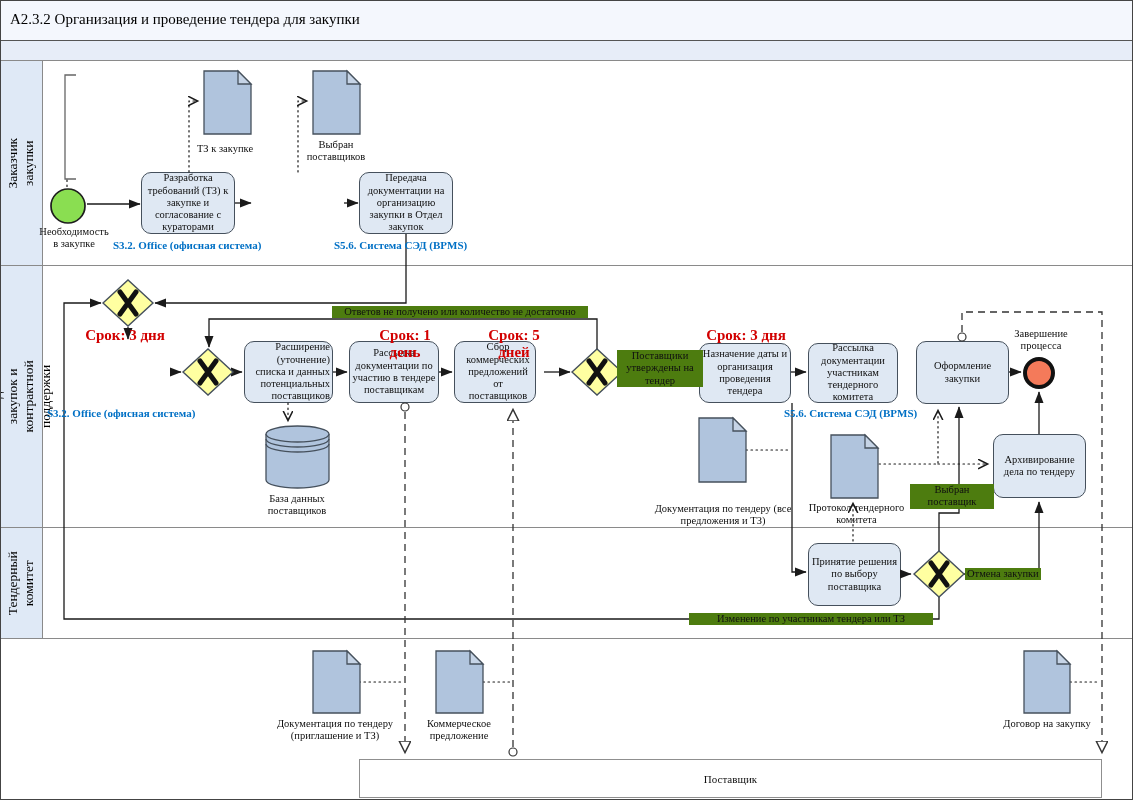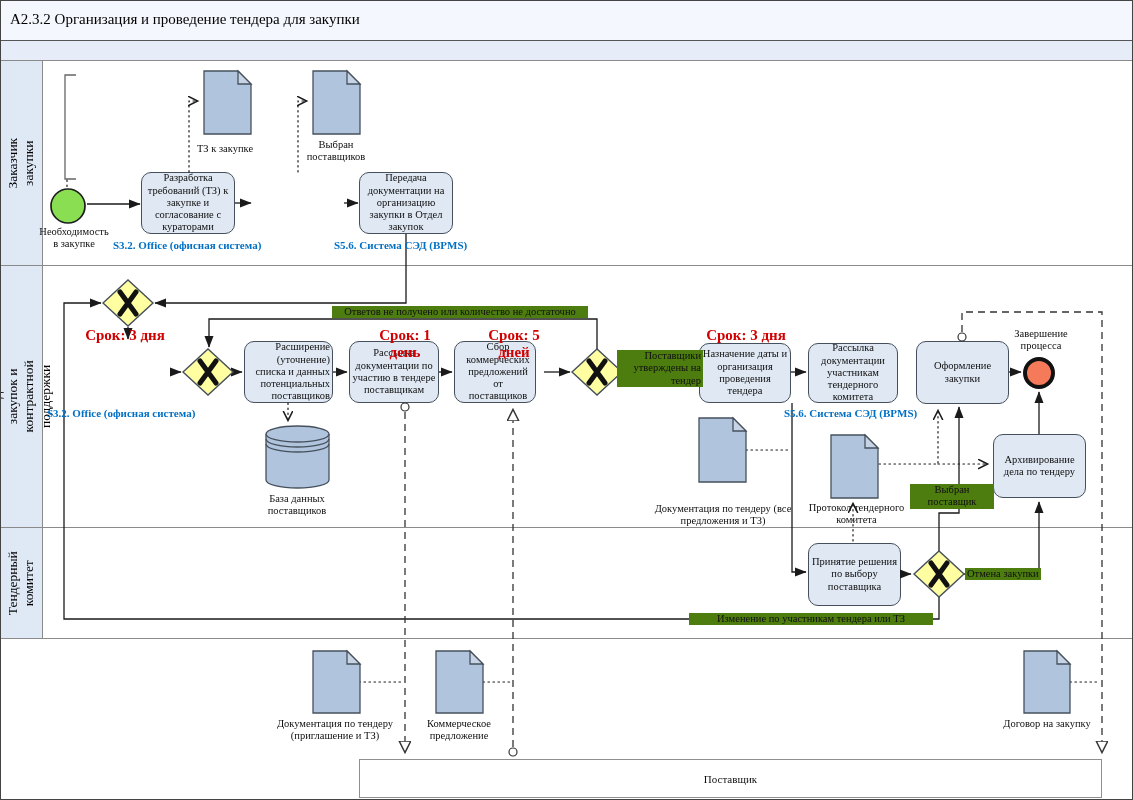--- a/index.html
+++ b/index.html
@@ -195,21 +195,21 @@
   <div class="abs red center" style="left:364px;top:326px;width:80px;">Срок: 1 день</div>
   <div class="abs red center" style="left:473px;top:326px;width:80px;">Срок: 5 дней</div>
   <div class="abs red center" style="left:705px;top:326px;width:80px;">Срок: 3 дня</div>
 
   <div class="abs blue" style="left:112px;top:238px;">S3.2. Office (офисная система)</div>
   <div class="abs blue" style="left:333px;top:238px;">S5.6. Система СЭД (BPMS)</div>
   <div class="abs blue" style="left:46px;top:406px;">S3.2. Office (офисная система)</div>
   <div class="abs blue" style="left:783px;top:406px;">S5.6. Система СЭД (BPMS)</div>
 
   <div class="abs lbl center whitebg" style="left:331px;top:305px;width:252px;">Ответов не получено или количество не достаточно</div>
-  <div class="abs lbl center whitebg" style="left:616px;top:349px;width:82px;text-align:right;">Поставщики утверждены на тендер</div>
+  <div class="abs lbl center whitebg" style="left:616px;top:349px;width:82px;">Поставщики утверждены на тендер</div>
   <div class="abs lbl center whitebg" style="left:909px;top:483px;width:80px;">Выбран поставщик</div>
   <div class="abs lbl whitebg" style="left:964px;top:567px;">Отмена закупки</div>
   <div class="abs lbl center whitebg" style="left:688px;top:612px;width:240px;">Изменение по участникам тендера или ТЗ</div>
 
   <div class="abs" id="supplier-box">
     <span>Поставщик</span>
   </div>
 
 </div>
 

